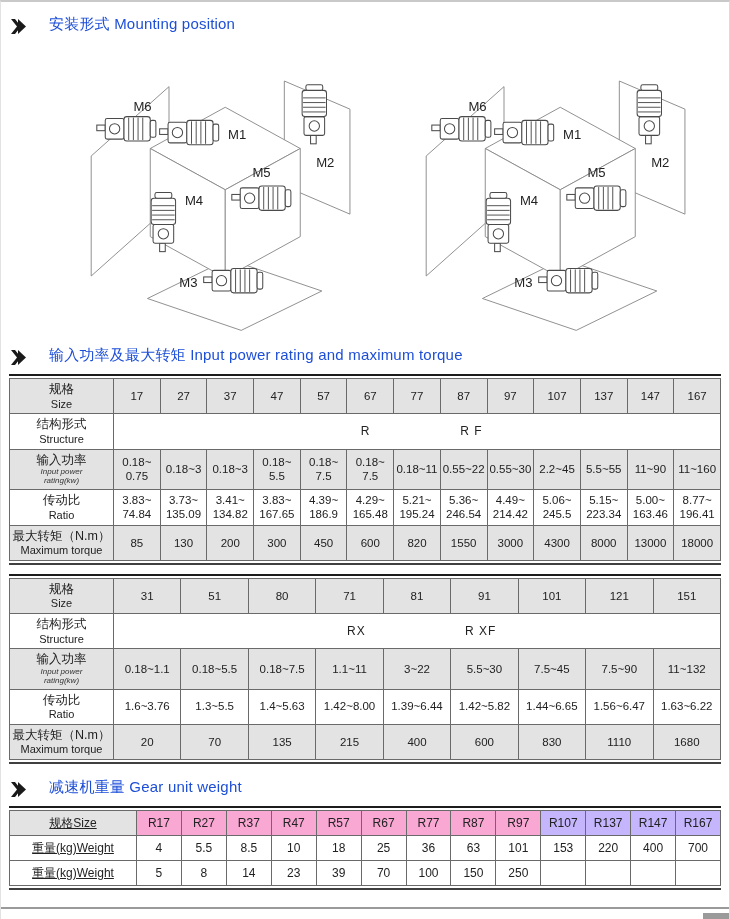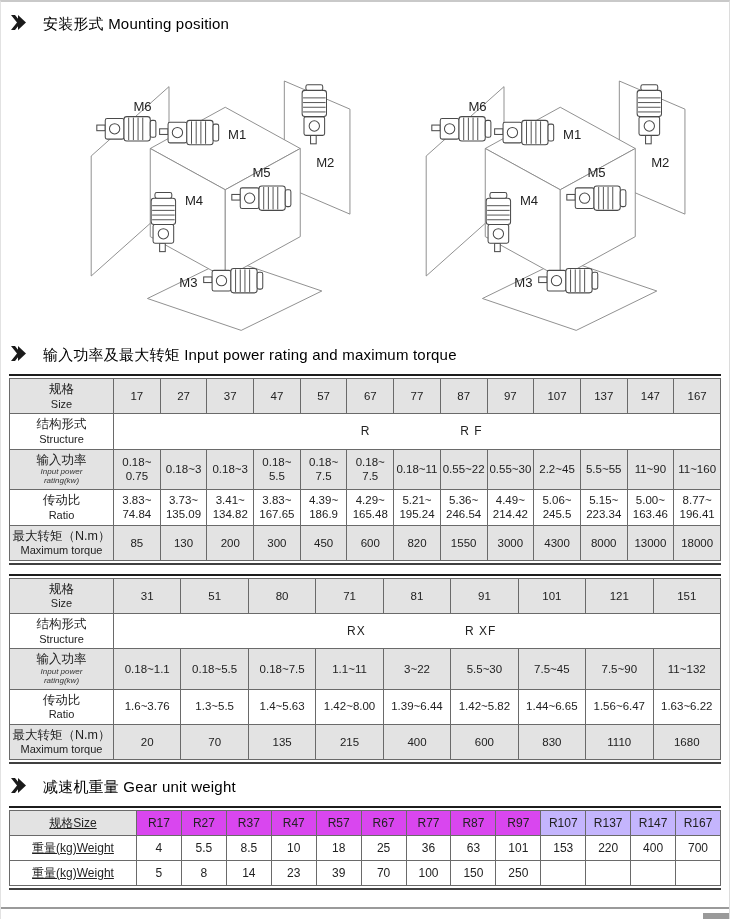--- a/index.html
+++ b/index.html
@@ -10,22 +10,22 @@
     width: 730px; height: 919px; position: relative; overflow: hidden;
   }
   .page {
     width: 730px; height: 919px; position: relative;
     border-top: 2px solid #c9c9c9;
     border-left: 1px solid #e2e2e2;
     border-right: 1px solid #dcdcdc;
   }
   
   .sec-header {
-    display: flex; align-items: flex-start; gap: 17px;
-    padding: 0 0 0 10px; font-size: 15px; color: #000000;
+    display: flex; align-items: flex-end; gap: 23px;
+    padding: 0 0 0 10px; font-size: 15px; color: #1d4ed8;
     letter-spacing: .2px;
   }
   .sec-header .marker { width: 15px; height: 15px; flex: 0 0 auto; display: block; }
   .hdr1 { margin-top: 13px; }
   .hdr2 { margin-top: 10px; }
   .hdr3 { margin-top: 14px; }
   
   .diagrams {
     display: flex; justify-content: space-between;
     padding: 2px 20px 0 38px; height: 302px;
@@ -54,21 +54,21 @@
   .en { font-size: 11px; line-height: 1.15; display: block; }
   .sub { font-size: 8px; line-height: 1.1; display: block; color: #333; width: 76px; margin: 0 auto; font-style: italic; }
   .structcell { position: relative; height: 24px; }
   .structcell .stx { position: absolute; top: 50%; transform: translate(-50%, -50%); font-size: 12px; letter-spacing: 1px; white-space: nowrap; }
   .brk { line-height: 1.25; }
   .rowlab3 { font-size: 12px; text-decoration: underline; }
   .t1 tr, .t2 tr { height: 30px; }
   .t3 tr { height: 25px; }
   .t3 td { font-size: 12px; }
   
-  tr.t3size td { background: #d946ef; }
+  tr.t3size td { background: #f9a8d4; }
   tr.t3size td:nth-child(n+11) { background: #c4b5fd; }
   
   .notes { padding: 10px 10px 0 10px; }
   
   .bottom-rule {
     position: absolute; left: 0; bottom: 10px; width: 100%;
     border-top: 2px solid #9a9a9a;
   }
   .corner-tab {
     position: absolute; right: 0; bottom: 0; width: 26px; height: 6px;

